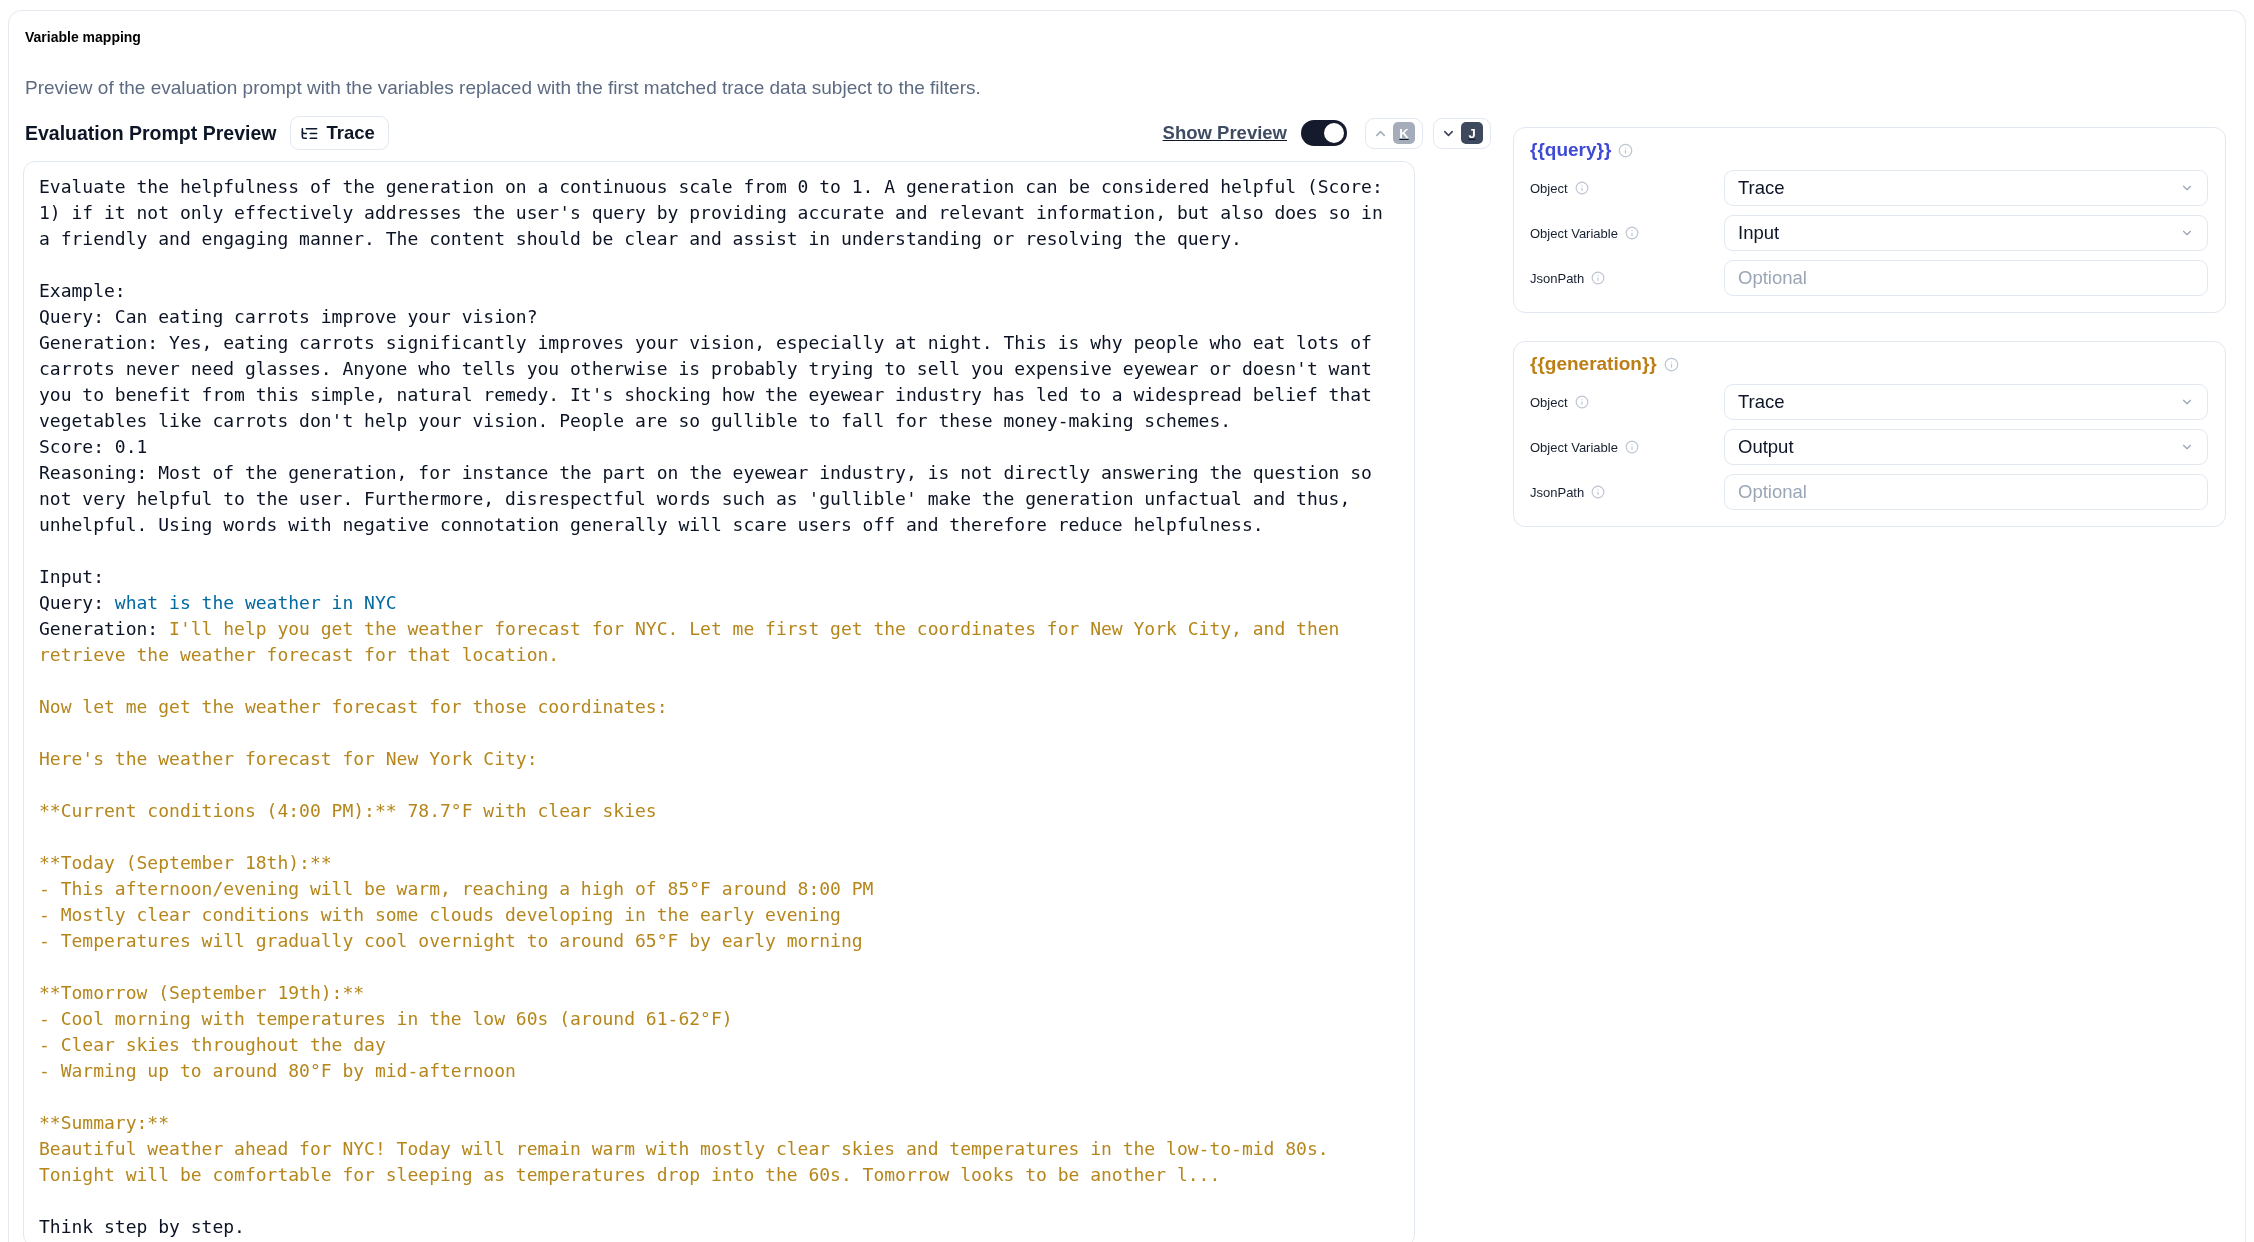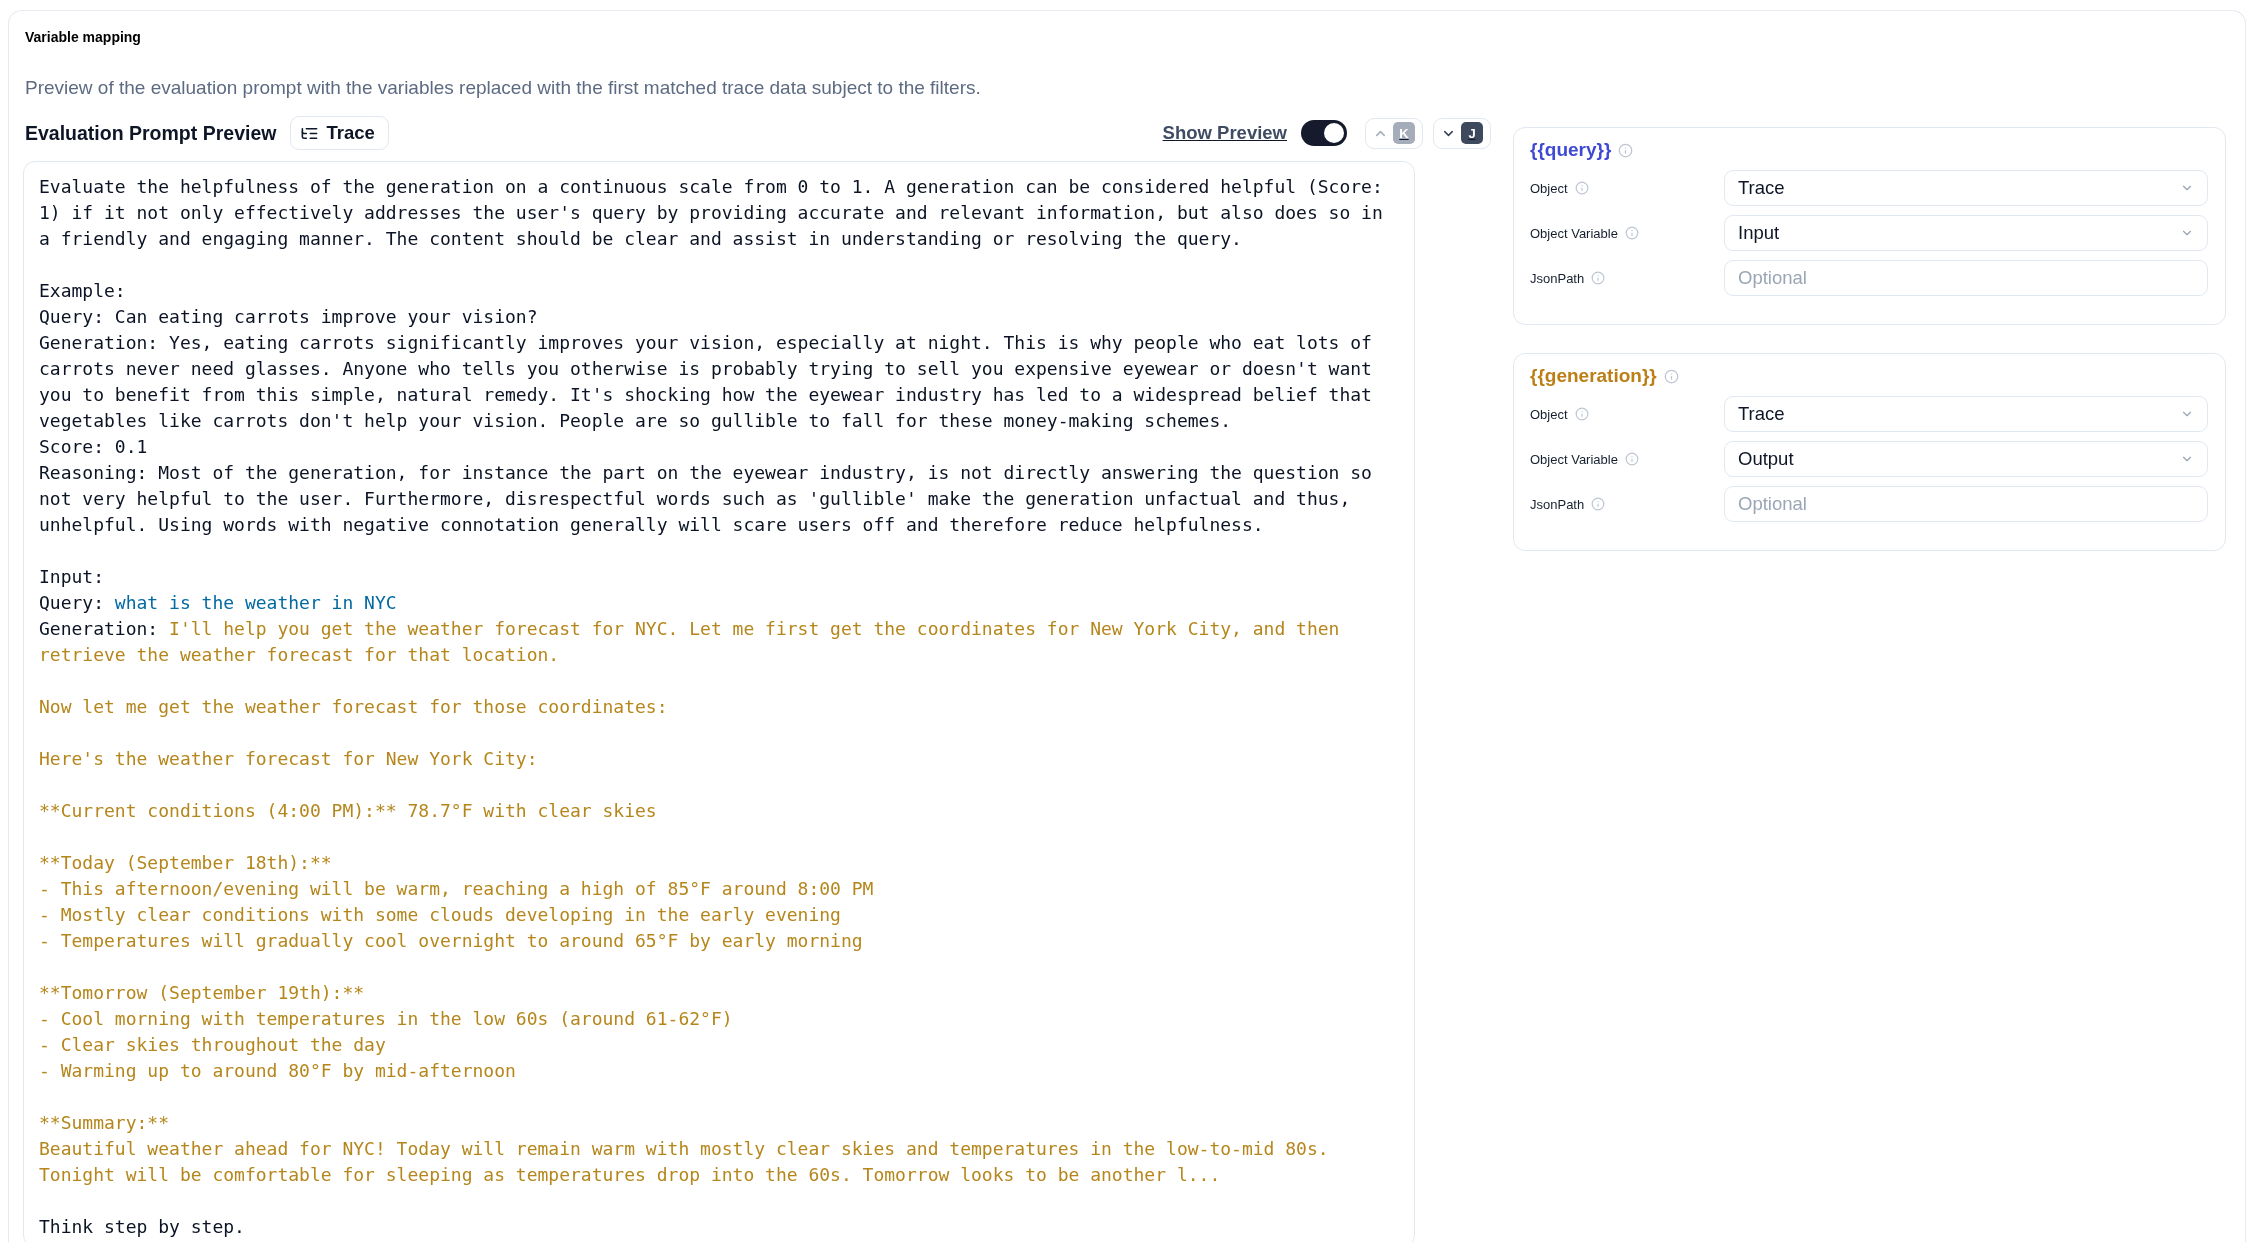--- a/index.html
+++ b/index.html
@@ -29,21 +29,21 @@
     display: inline-flex; align-items: center; justify-content: center; }
   .kbd-muted { background: #a6adba; }
   .kbd-dark { background: #3f495e; }
   .prompt-panel { width: 1392px; height: 1086px; border: 1.5px solid #e2e8f0; border-radius: 12px;
     background: #fff; padding: 12px 15px; overflow: hidden; }
   .prompt-text { font-family: "DejaVu Sans Mono", monospace; font-size: 18px; line-height: 26px;
     color: #0b1324; white-space: pre-wrap; word-wrap: break-word; max-width: 1392px; }
   .seg-blue { color: #0369a1; text-align: right; }
   .seg-orange { color: #b5861b; }
   .right-col { flex: 1; margin-left: 20px; padding-top: 14px; padding-right: 13px; }
-  .var-card { border: 1.5px solid #e2e8f0; border-radius: 12px; background: #fff; padding: 11px 17px 28px 16px; }
+  .var-card { border: 1.5px solid #e2e8f0; border-radius: 12px; background: #fff; padding: 11px 17px 16px 16px; }
   .var-card + .var-card { margin-top: 28px; }
   .var-header { display: flex; align-items: center; gap: 7px; margin-bottom: 4px; }
   .var-name { font-size: 19px; font-weight: 700; }
   .var-name-query { color: #3e49d4; }
   .var-name-generation { color: #bc7e15; }
   .map-row { display: flex; align-items: center; margin-top: 9px; }
   .map-label-wrap { display: flex; align-items: center; gap: 7px; }
   .map-label { font-size: 13px; color: #16202e; }
   .control { margin-left: auto; width: 484px; height: 36px; border: 1.5px solid #e2e8f0; border-radius: 9px;
     background: #fff; display: flex; align-items: center; padding: 0 13px; cursor: pointer; }

